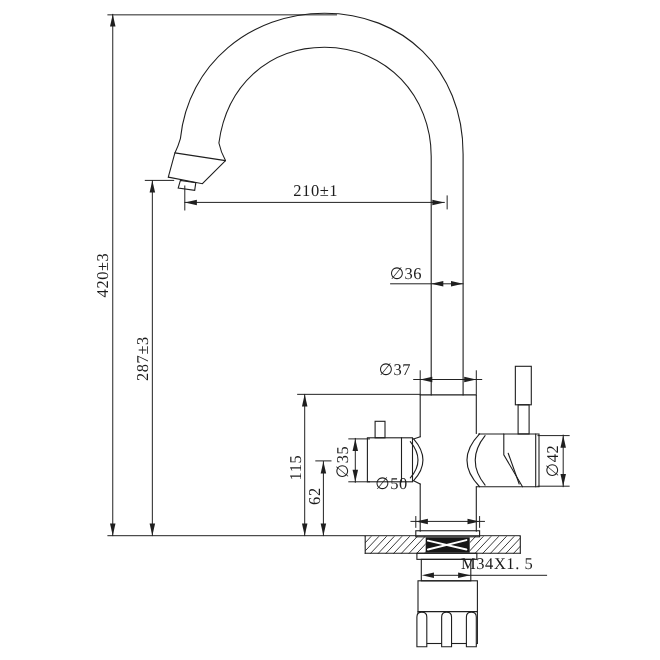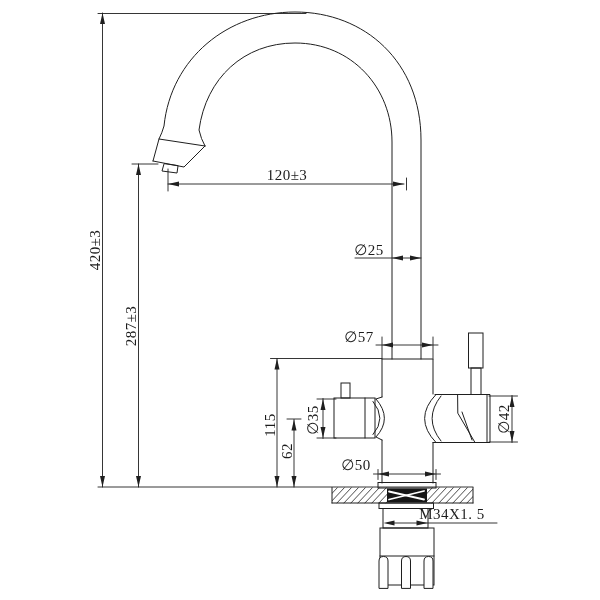--- a/index.html
+++ b/index.html
@@ -180,23 +180,23 @@
       <polygon points="294,487 291.5,476 296.5,476"></polygon>
       <polygon points="378,474 389,471.5 389,476.5"></polygon>
       <polygon points="436,474 425,471.5 425,476.5"></polygon>
       <polygon points="383.5,523 394.5,520.5 394.5,525.5"></polygon>
       <polygon points="427.5,523 416.5,520.5 416.5,525.5"></polygon>
     </g>
   </svg>
 
   <div class="lbl rot" style="left:95px;top:250px">420±3</div>
   <div class="lbl rot" style="left:131px;top:326px">287±3</div>
-  <div class="lbl" style="left:287px;top:175px">120±3</div>
-  <div class="lbl" style="left:369px;top:250px">∅25</div>
-  <div class="lbl" style="left:359px;top:337px">∅57</div>
+  <div class="lbl" style="left:287px;top:175px">210±1</div>
+  <div class="lbl" style="left:369px;top:250px">∅36</div>
+  <div class="lbl" style="left:359px;top:337px">∅37</div>
   <div class="lbl rot" style="left:313px;top:420px">∅35</div>
   <div class="lbl rot" style="left:504px;top:419px">∅42</div>
   <div class="lbl rot" style="left:270px;top:425px">115</div>
   <div class="lbl rot" style="left:287px;top:451px">62</div>
-  <div class="lbl" style="left:356px;top:465px">∅50</div>
+  <div class="lbl" style="left:356px;top:441px">∅50</div>
   <div class="lbl" style="left:452px;top:514px">M34X1. 5</div>
 
 </div>
 
 </body></html>

